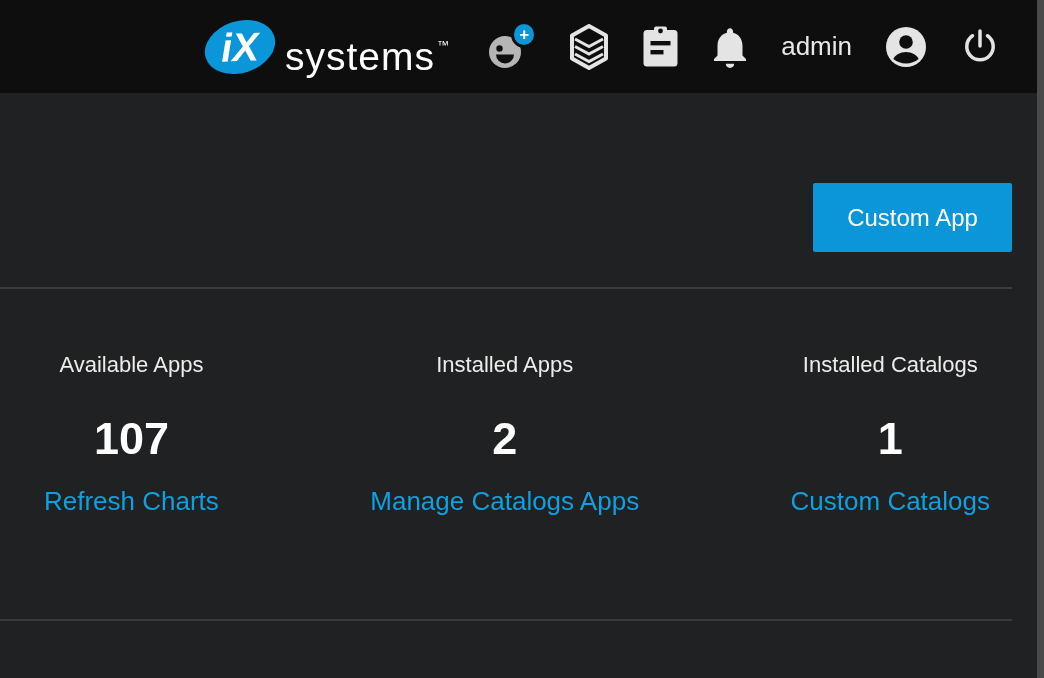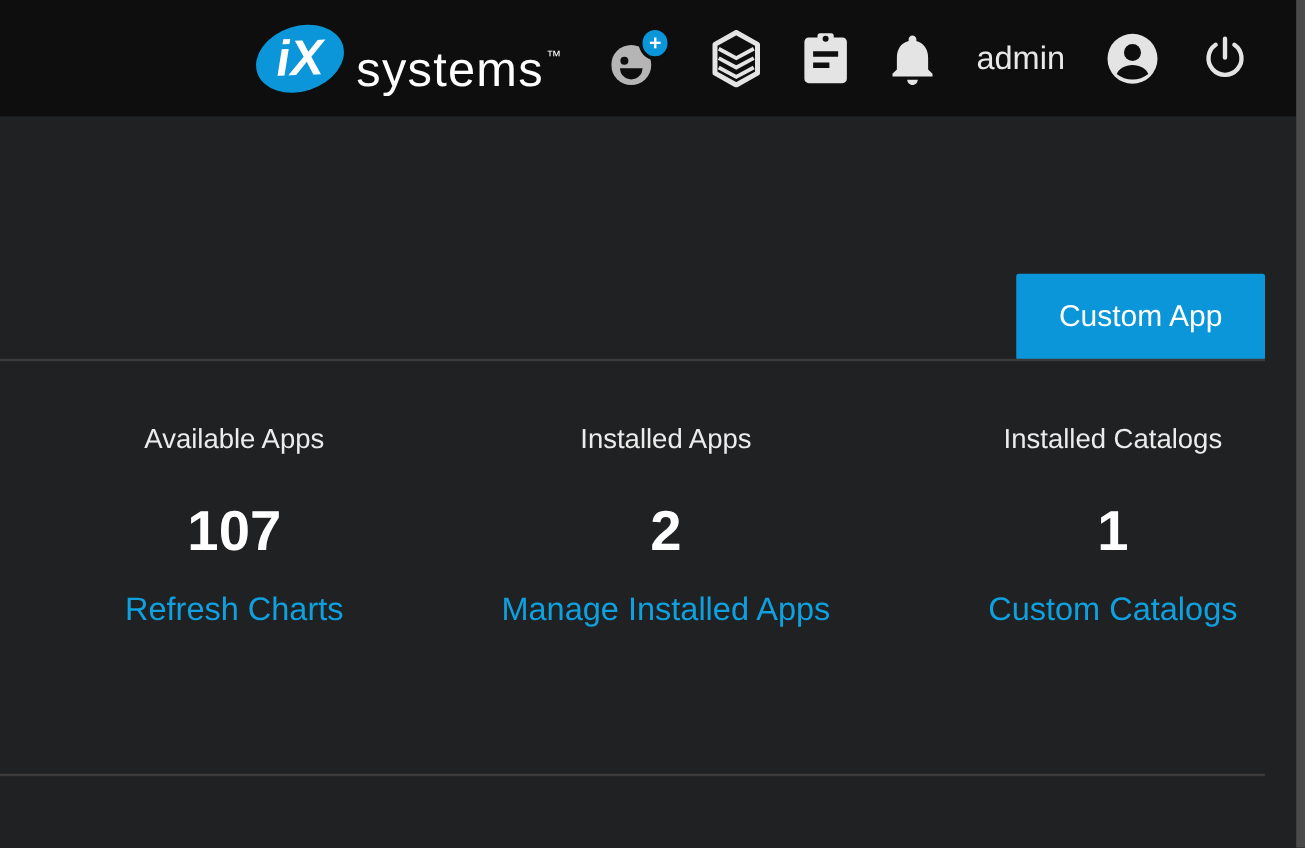--- a/index.html
+++ b/index.html
@@ -36,28 +36,28 @@
     position:absolute;top:-2px;right:-1px;width:20px;height:20px;border-radius:50%;
     background:#0a96d8;border:3px solid #0e0e0e;color:#fff;
     font-size:17px;font-weight:700;line-height:1;
     display:flex;align-items:center;justify-content:center;padding-bottom:1px;
   }
   .username{color:#e8e8e8;font-size:26px;text-align:center;}
   
   .custom-app-btn{
     position:absolute;left:813px;top:183px;width:199px;height:69px;
     background:#0a96d8;color:#fff;border:none;border-radius:2px;
-    font-size:24px;font-weight:500;font-family:inherit;cursor:pointer;margin-top:36px;
+    font-size:24px;font-weight:500;font-family:inherit;cursor:pointer;
   }
   .divider{position:absolute;left:0;width:1012px;height:2px;background:#3b3b3b;}
   #divider-top{top:287px;}
   #divider-bottom{top:619px;}
   .stats-row{
-    position:absolute;top:339px;left:0;width:1012px;box-sizing:border-box;
-    padding:0 22px 0 100px;display:flex;justify-content:space-between;
+    position:absolute;top:353px;left:0;width:1012px;box-sizing:border-box;
+    padding:0 22px 0 44px;display:flex;justify-content:space-between;
   }
   .stat{display:flex;flex-direction:column;align-items:center;text-align:center;}
   .stat-label{font-size:22px;color:#ececec;line-height:24px;}
   .stat-value{font-size:45px;font-weight:700;color:#ffffff;line-height:52px;margin-top:36px;}
   .stat-link{
     font-size:26px;font-weight:500;color:#0fa0df;line-height:24px;margin-top:24px;
     background:none;border:none;padding:0;font-family:inherit;cursor:pointer;
   }
   .scrollbar{position:absolute;top:0;right:0;width:7px;height:678px;background:#2c2c2c;}
   .scroll-thumb{position:absolute;top:0;right:0;width:7px;height:678px;background:#4a4a4a;}
@@ -144,21 +144,21 @@
 
   <div class="stat">
     <div class="stat-label">Available Apps</div>
     <div class="stat-value">107</div>
     <button class="stat-link">Refresh Charts</button>
   </div>
 
   <div class="stat">
     <div class="stat-label">Installed Apps</div>
     <div class="stat-value">2</div>
-    <button class="stat-link">Manage Installed Apps</button>
+    <button class="stat-link">Manage Catalogs Apps</button>
   </div>
 
   <div class="stat">
     <div class="stat-label">Installed Catalogs</div>
     <div class="stat-value">1</div>
     <button class="stat-link">Custom Catalogs</button>
   </div>
 
 </div>
 

